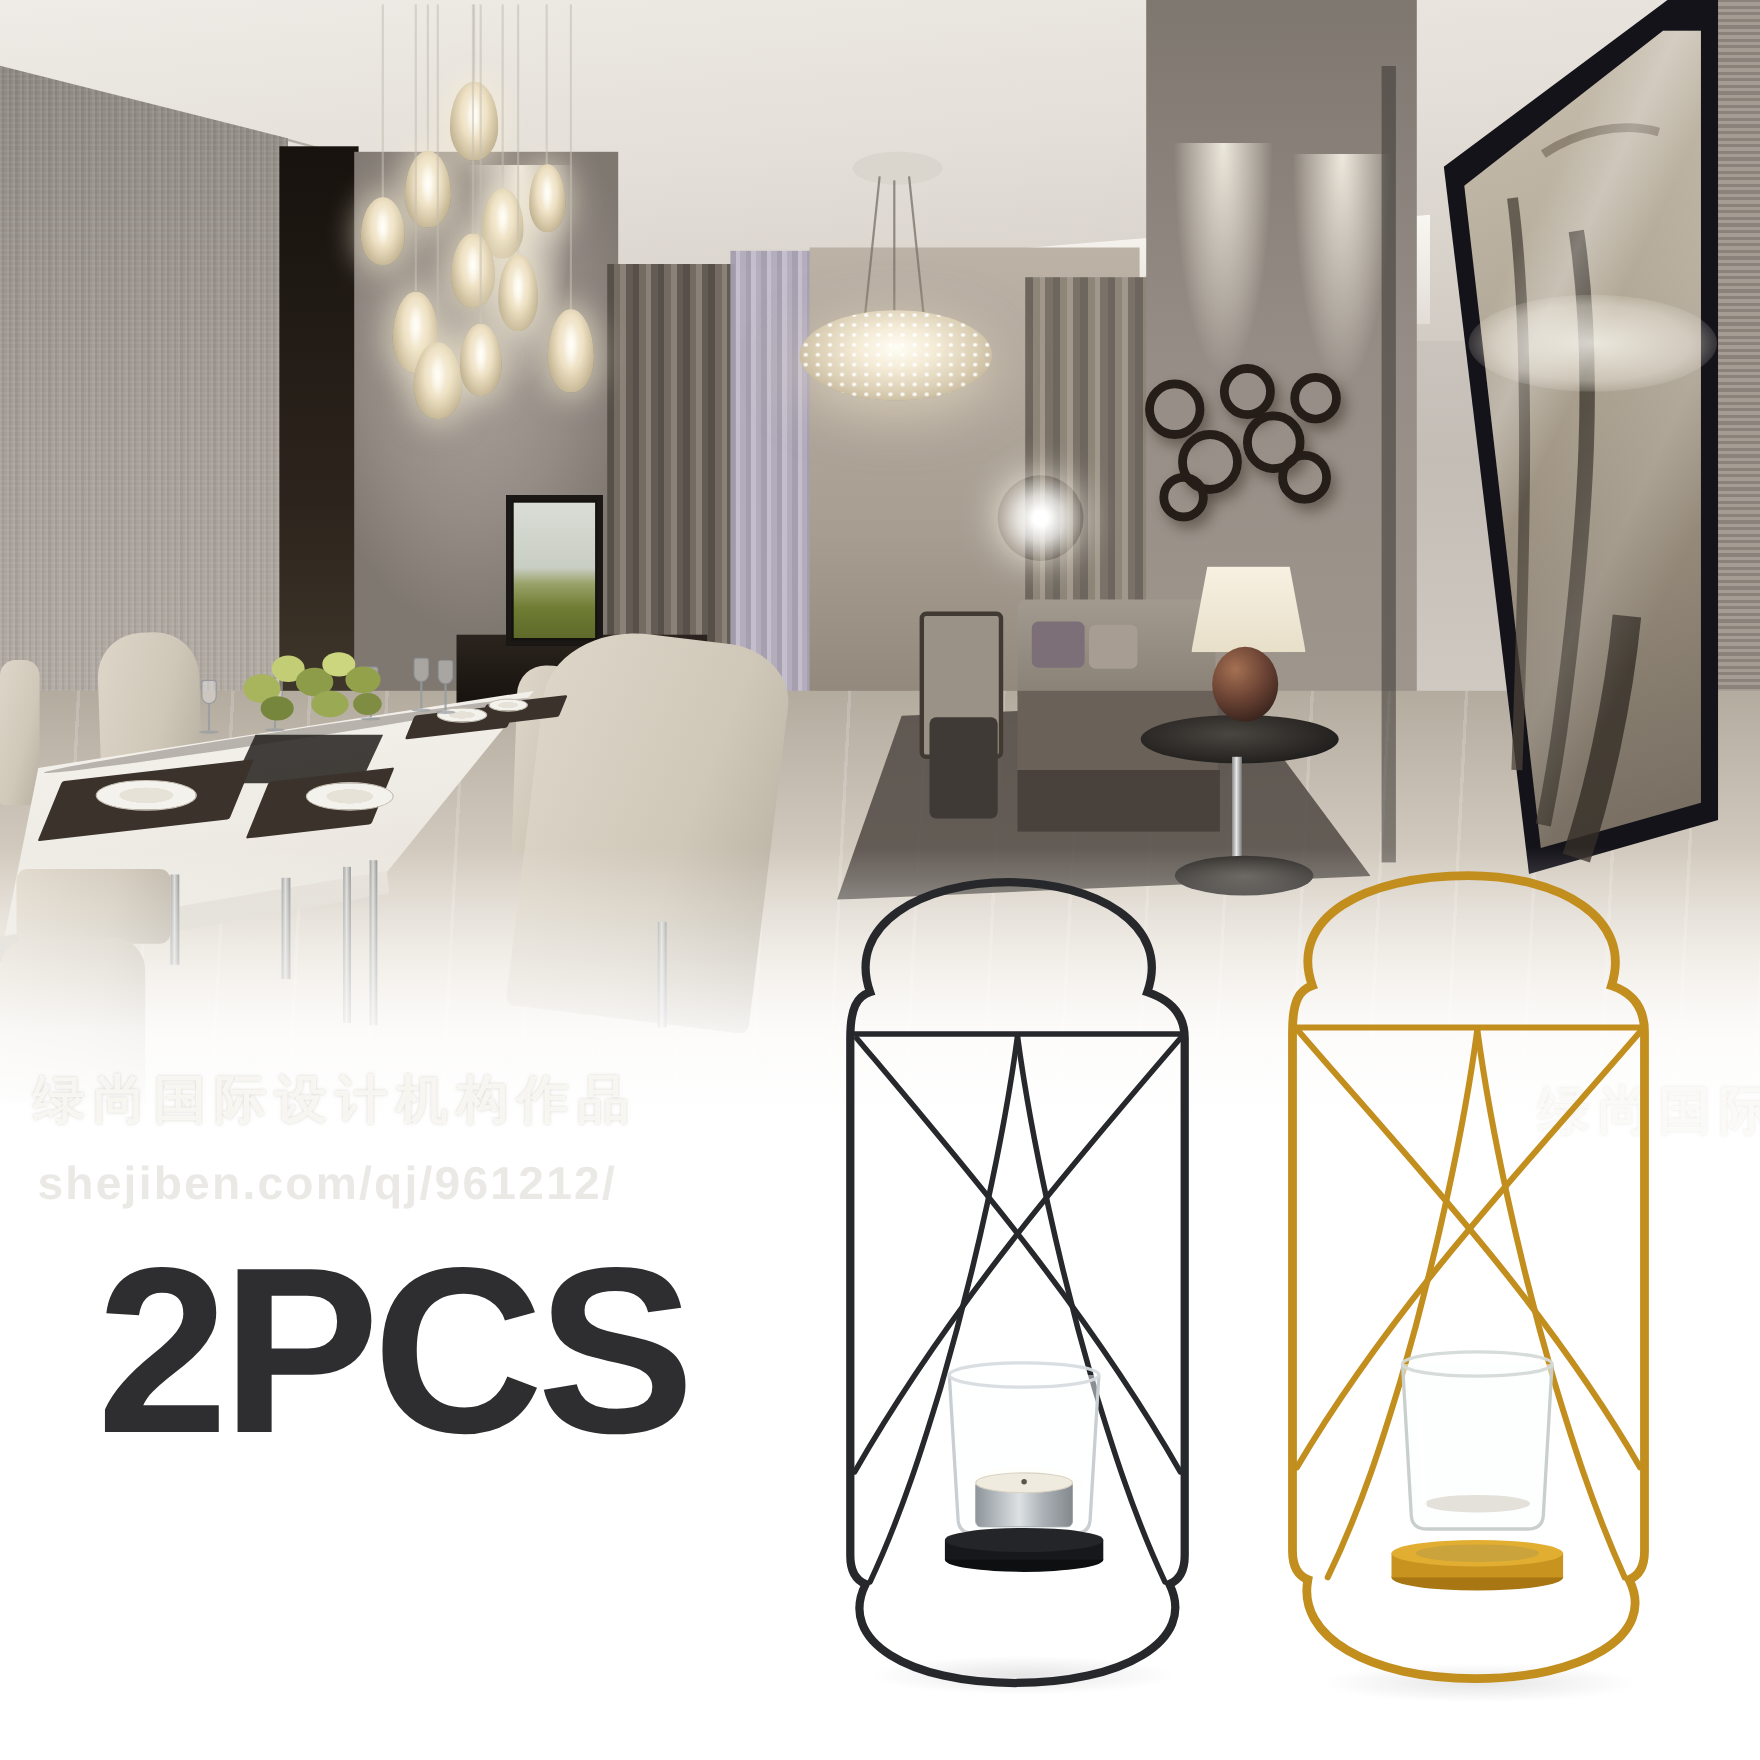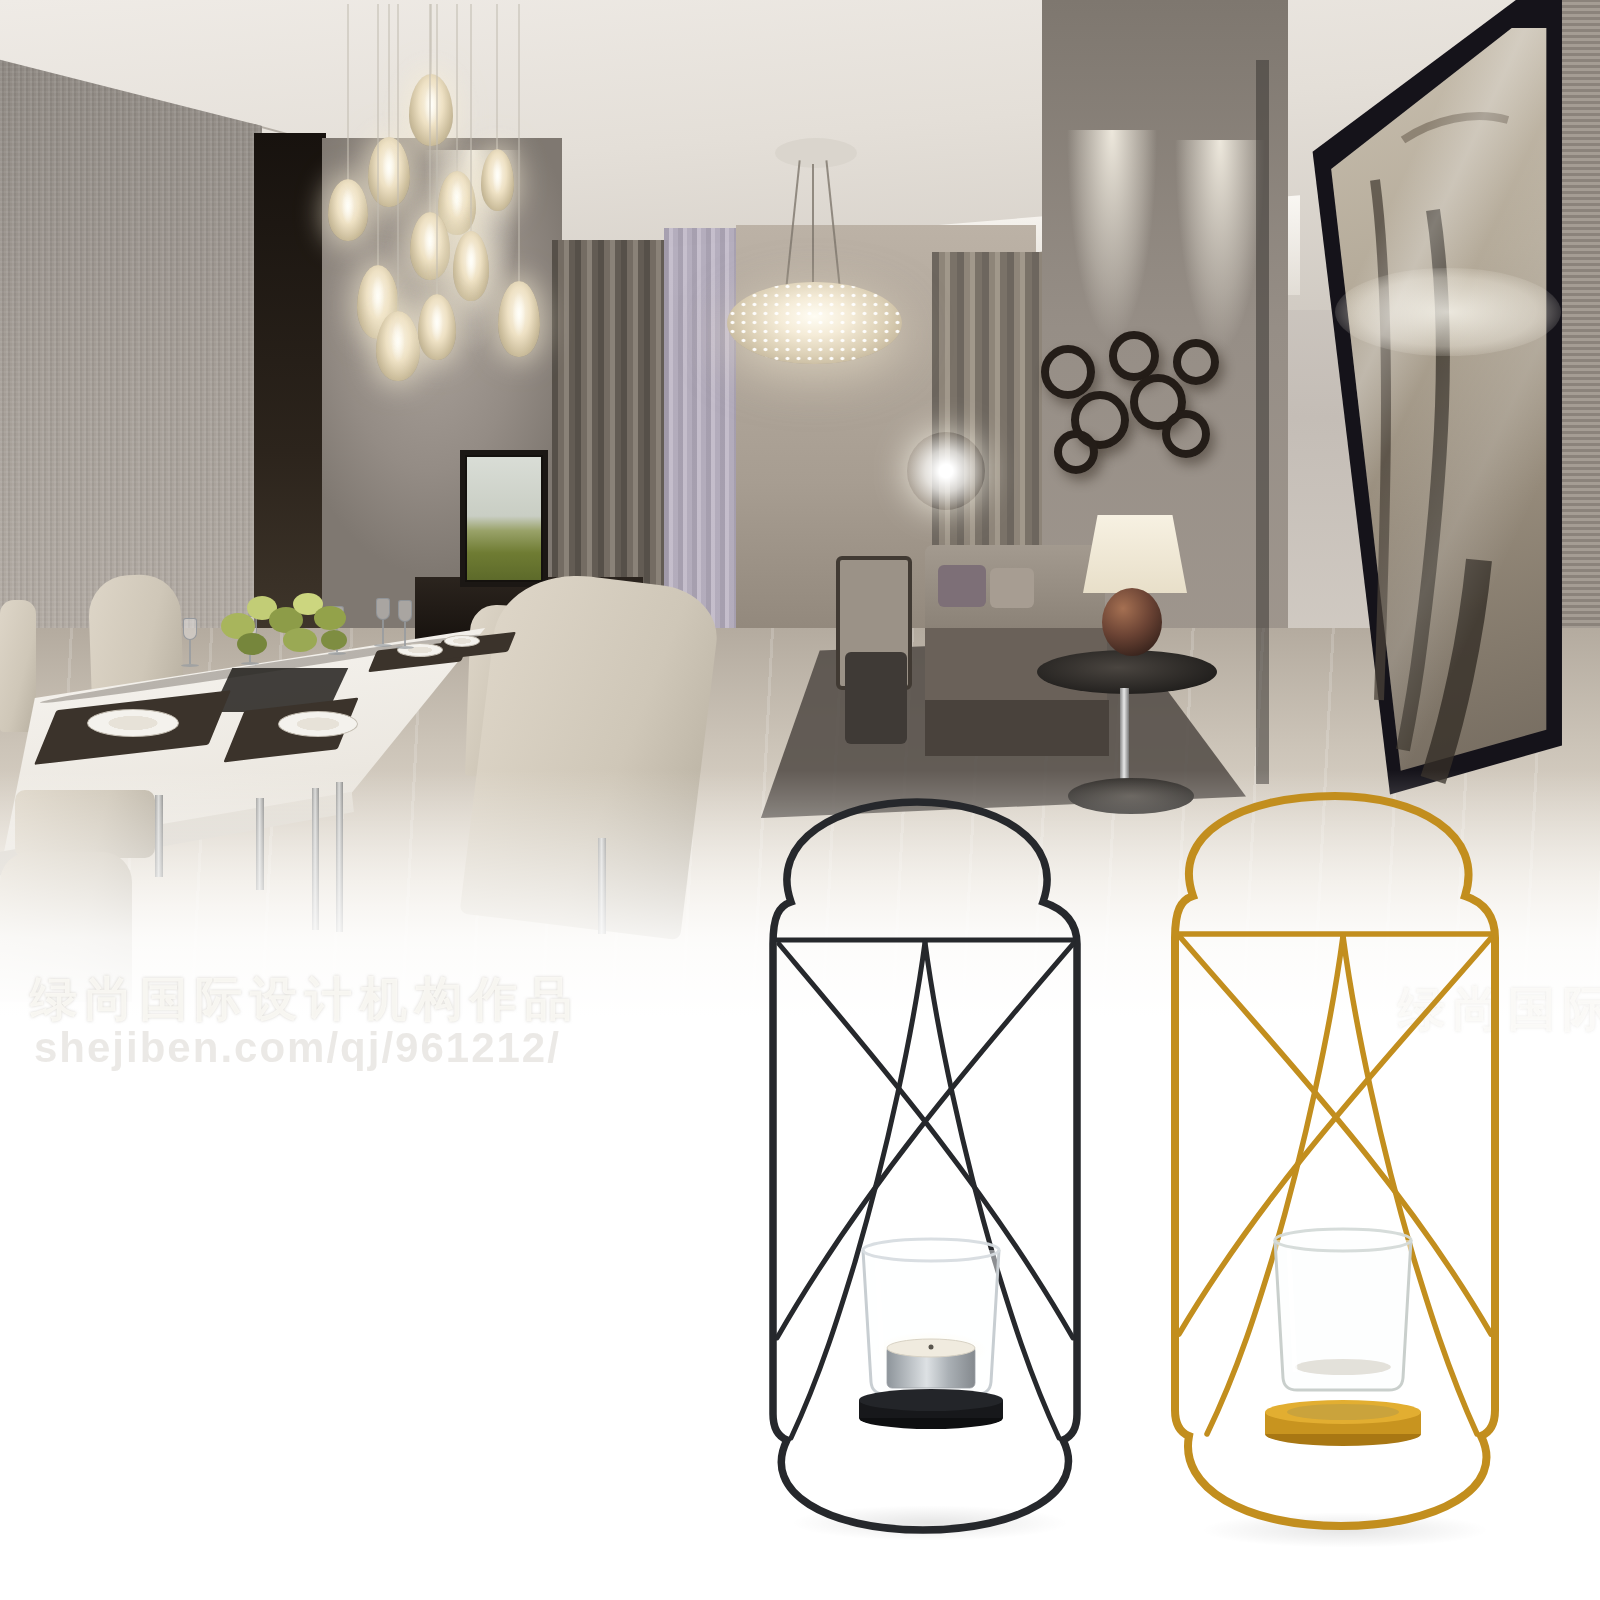--- a/index.html
+++ b/index.html
@@ -94,21 +94,21 @@
   .plate{border-radius:50%;background:radial-gradient(ellipse,#e7e2d8 0 38%,#f4f2ed 39% 70%,#dcd7cd 71% 100%);border:1px solid #c5bfb4;}
   .leg{background:linear-gradient(90deg,#9a9a98,#d8d8d6 45%,#8a8a88);}
   .chair{background:linear-gradient(105deg,#ded6c8 0%,#cfc7b8 60%,#b7afa0 100%);}
   .flower{border-radius:50%;}
   .planter{background:rgba(40,38,34,.88);transform:skewX(-25deg);}
   .shadow-line{height:9px;background:rgba(60,50,40,.32);transform-origin:left center;border-radius:50%;filter:none;}
   
   .fade{left:0;top:770px;width:1600px;height:270px;background:linear-gradient(180deg,rgba(255,255,255,0) 0%,rgba(255,255,255,.85) 62%,#fff 92%);}
   .white-base{left:0;top:1030px;width:1600px;height:570px;background:#fff;}
   .wm1{color:rgba(252,250,246,.85);text-shadow:0 0 3px rgba(185,180,172,.55);font-weight:700;font-size:47px;letter-spacing:8px;white-space:nowrap;}
-  .wm2{color:rgba(205,200,192,.4);font-weight:600;font-size:42px;letter-spacing:2px;white-space:nowrap;}
+  .wm2{color:rgba(205,200,192,.4);font-weight:600;font-size:42px;letter-spacing:2px;white-space:nowrap;margin-top:28px;}
   .qty{left:88px;top:1120px;font-size:215px;font-weight:700;letter-spacing:-6px;color:#2e2e30;line-height:1;}
   .holder-shadow{border-radius:50%;background:radial-gradient(ellipse,rgba(0,0,0,.10),transparent 70%);}
   svg{overflow:visible;}
 </style>
 </head>
 <body>
 
 <div id="canvas">
 
   <div class="photo">
@@ -255,20 +255,21 @@
       <div class="flower" style="left: 321px; top: 630px; width: 26px; height: 20px; background: rgb(126, 141, 65);"></div>
     </div>
 
   <div class="fade"></div>
   <div class="white-base"></div>
 
   <div class="wm1" style="left:30px;top:968px;">绿尚国际设计机构作品</div>
   <div class="wm2" style="left:34px;top:1024px;">shejiben.com/qj/961212/</div>
   <div class="wm1" style="left:1398px;top:978px;opacity:.55;">绿尚国际设计机构作品</div>
 
+  <div class="qty">2PCS</div>
 
   <div class="holder-shadow" style="left:790px;top:1505px;width:280px;height:36px;"></div>
   <div class="holder-shadow" style="left:1200px;top:1512px;width:290px;height:36px;"></div>
 
   <svg style="left:735px;top:790px;" width="360" height="750" viewBox="0 0 360 750">
     <defs>
       <linearGradient id="silverG" x1="0" y1="0" x2="1" y2="0">
         <stop offset="0" stop-color="#8e959b"></stop>
           <stop offset="0.45" stop-color="#dde1e4"></stop>
         <stop offset="0.7" stop-color="#aab0b5"></stop>

